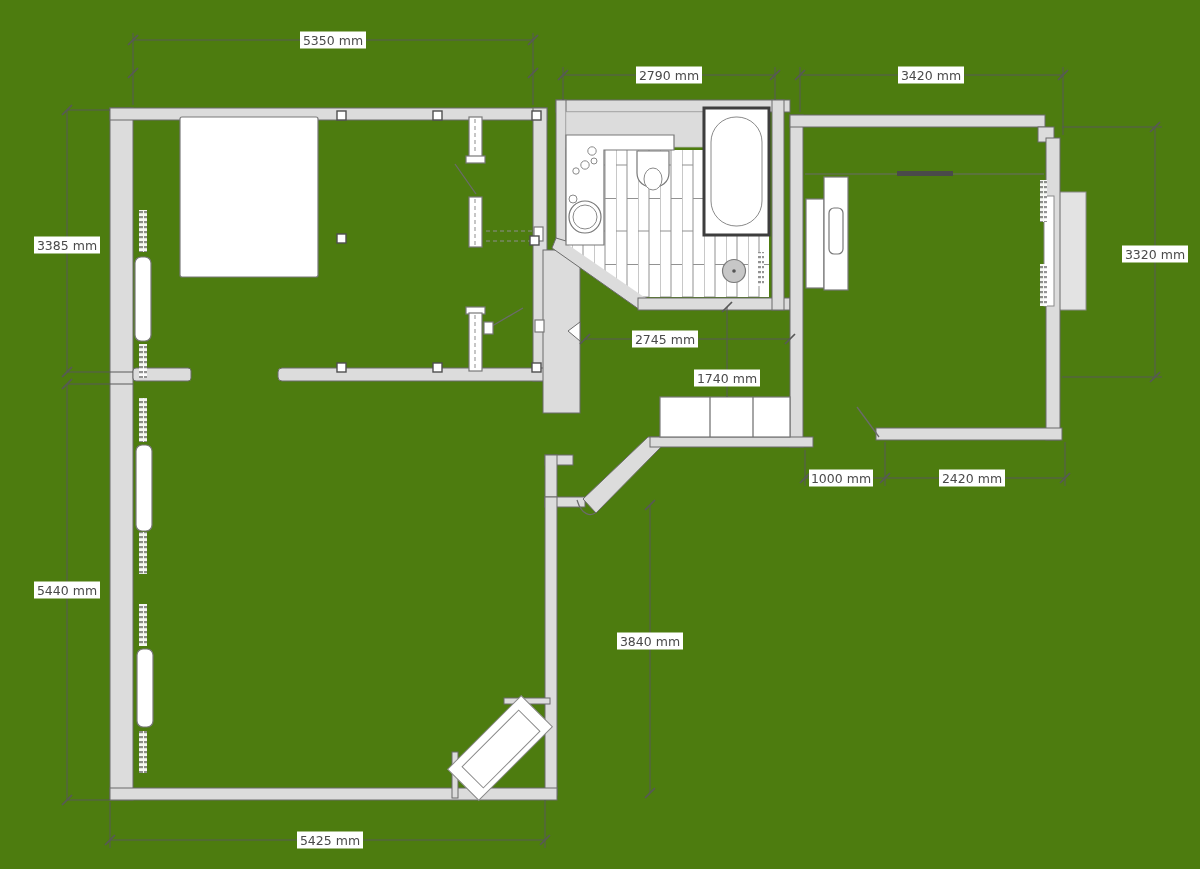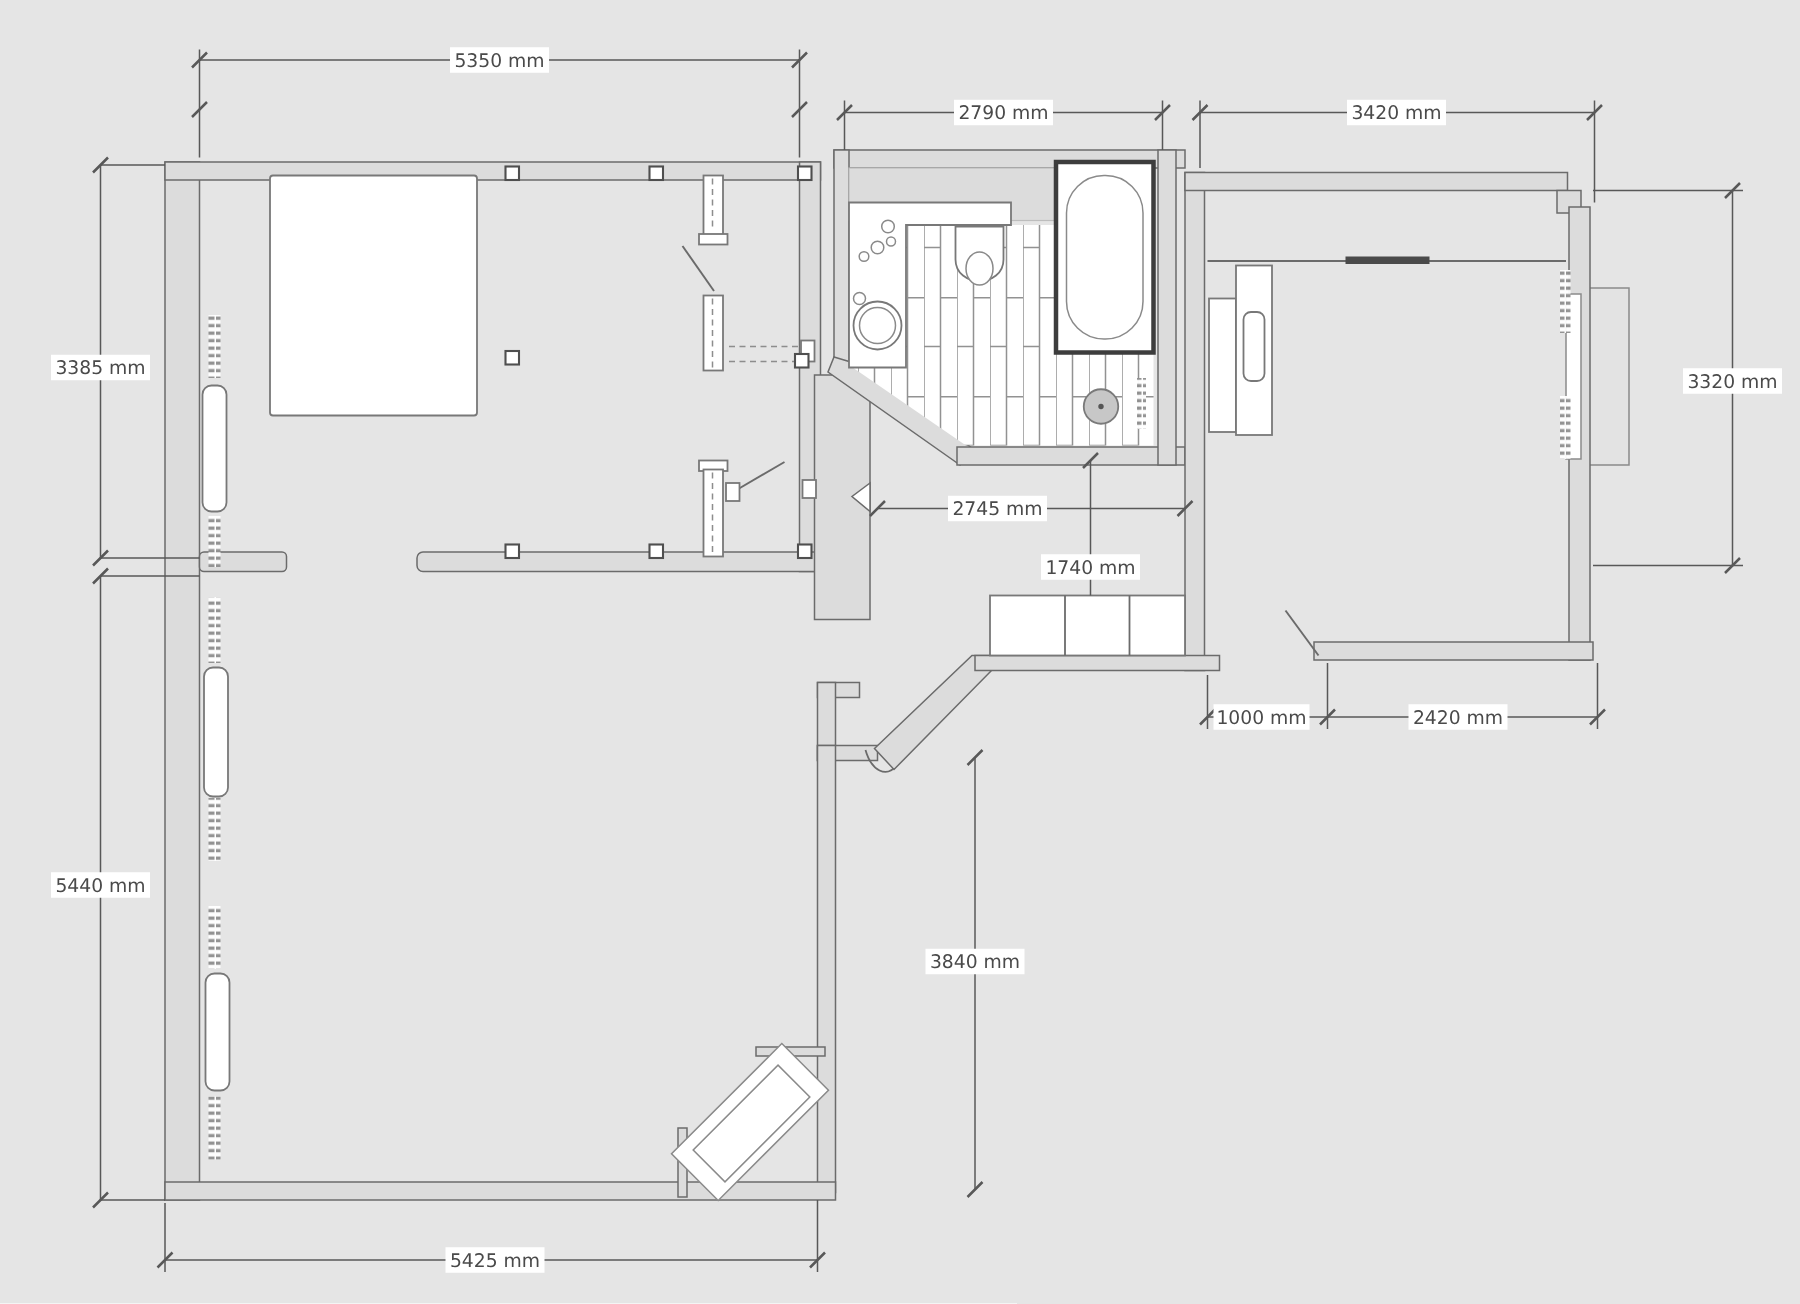--- a/index.html
+++ b/index.html
@@ -1,16 +1,16 @@
 <!DOCTYPE html>
 <html><head>
 <meta charset="utf-8">
 <style>
   html,body{margin:0;padding:0;background:#ffffff;}
-  .stage{position:relative;width:1200px;height:869px;background:#e5e5e5;overflow:hidden;}
+  .stage{position:relative;width:1200px;height:869px;background:#4d7c0f;overflow:hidden;}
   svg{display:block;}
   .wall{fill:#dcdcdc;stroke:#6b6b6b;stroke-width:1;}
   .wall-light{fill:#e3e3e3;stroke:#8a8a8a;stroke-width:1;}
   .fixture{fill:#ffffff;stroke:#787878;stroke-width:1.2;}
   .fixture-thin{fill:#ffffff;stroke:#8a8a8a;stroke-width:1;}
   .tub{fill:#ffffff;stroke:#3d3d3d;stroke-width:3;}
   .drain{fill:#c7c7c7;stroke:#7a7a7a;stroke-width:1.2;}
   .dim{stroke:#585858;stroke-width:1;fill:none;}
   .tick{stroke:#585858;stroke-width:1.7;fill:none;}
   .dimtext{font-family:"DejaVu Sans","Liberation Sans",sans-serif;font-size:12.5px;fill:#4a4a4a;}

